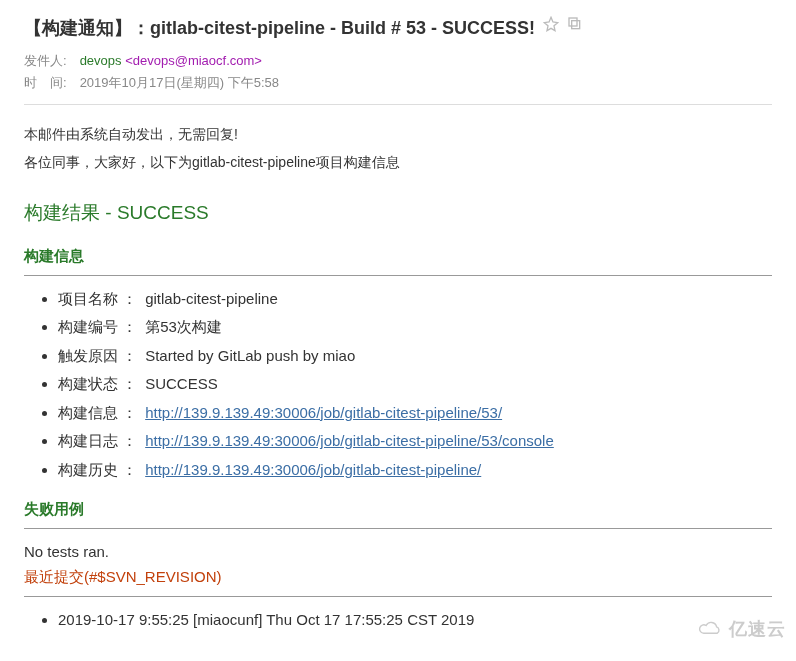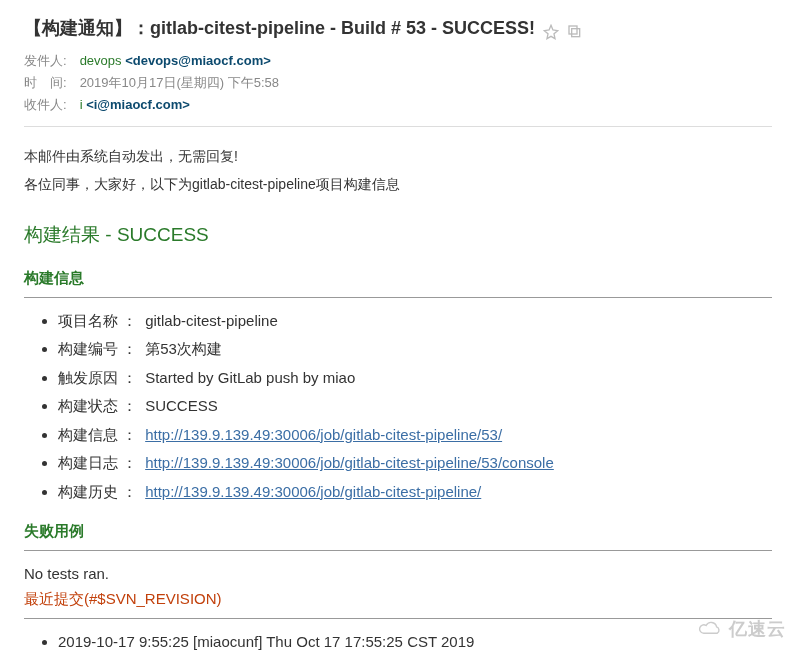--- a/index.html
+++ b/index.html
@@ -11,21 +11,21 @@
       background: #fff;
       padding: 16px 24px;
     }
     .header-section {
       border-bottom: 1px solid #ddd;
       padding-bottom: 10px;
       margin-bottom: 18px;
     }
     .subject-row {
       display: flex;
-      align-items: flex-end;
+      align-items: flex-start;
       gap: 8px;
       margin-bottom: 10px;
     }
     .subject {
       font-size: 18px;
       font-weight: bold;
       color: #333;
     }
     .star-icon, .popout-icon {
       width: 16px;
@@ -41,22 +41,21 @@
     }
     .meta-label {
       color: #888;
       min-width: 52px;
     }
     .sender-name {
       color: #2a7a2a;
       font-weight: 500;
     }
     .sender-email, .recipient-email {
-      color: #0c4a6e;
-      font-weight: bold;
+      color: #a21caf;
     }
     .body-section {
       font-size: 15px;
       line-height: 1.7;
     }
     .intro-line {
       font-size: 14px;
       margin-bottom: 4px;
     }
     .h-result {
@@ -139,27 +138,20 @@
     <span>&nbsp;</span>
     <span class="sender-name">devops</span>
     <span>&nbsp;</span>
     <span class="sender-email">&lt;devops@miaocf.com&gt;</span>
   </div>
   <div class="meta-row">
     <span class="meta-label">时　间:</span>
     <span>&nbsp;</span>
     <span>2019年10月17日(星期四) 下午5:58</span>
   </div>
-  <div class="meta-row">
-    <span class="meta-label">收件人:</span>
-    <span>&nbsp;</span>
-    <span class="sender-name">i</span>
-    <span>&nbsp;</span>
-    <span class="recipient-email">&lt;i@miaocf.com&gt;</span>
-  </div>
 </div>
 
 <div class="body-section">
   <div class="intro-line">本邮件由系统自动发出，无需回复!</div>
   <div class="intro-line">各位同事，大家好，以下为gitlab-citest-pipeline项目构建信息</div>
 
   <div class="h-result">构建结果 - SUCCESS</div>
 
   <div class="h-section">构建信息</div>
   <hr class="hr">

